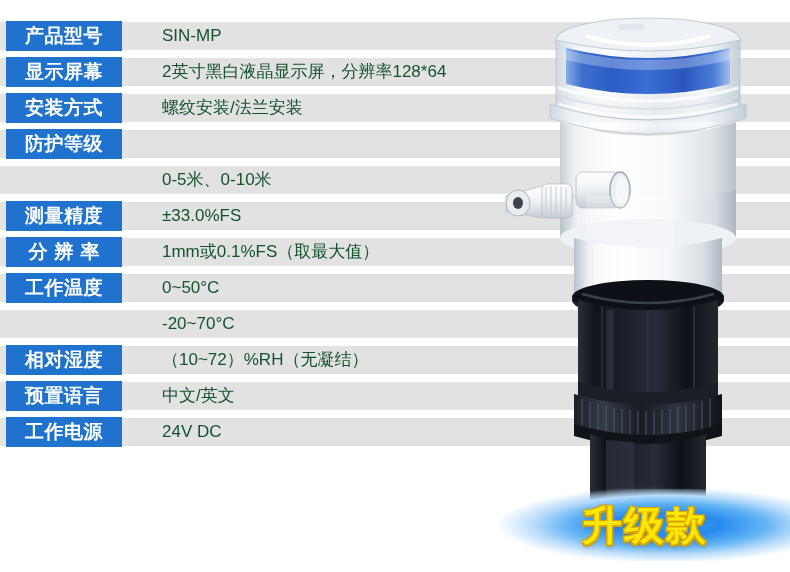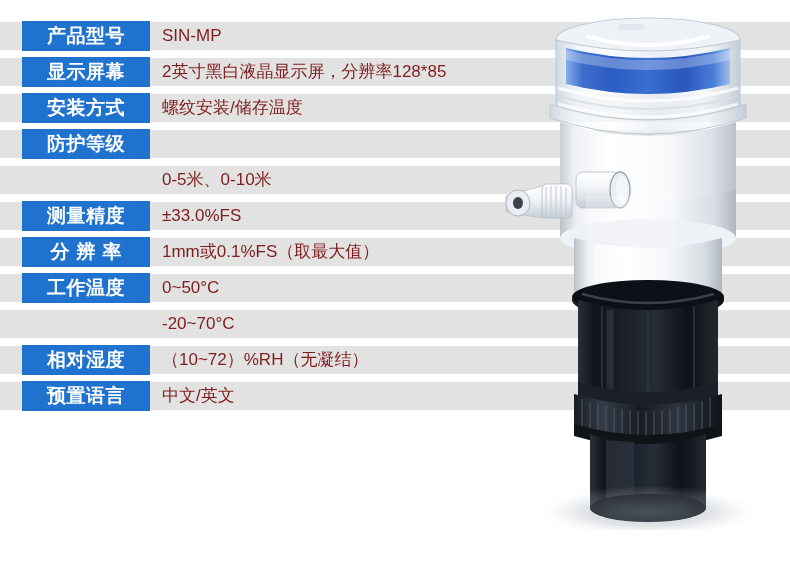--- a/index.html
+++ b/index.html
@@ -33,23 +33,23 @@
     position: relative;
     height: 28px;
     margin-bottom: 8px;
     background: #e2e2e2;
     padding-left: 12px;
     box-sizing: border-box;
   }
 
   .spec-label {
     position: absolute;
-    left: 22px;
+    left: 6px;
     top: -1px;
-    width: 128px;
+    width: 116px;
     height: 30px;
     background: #1f73ce;
     color: #ffffff;
     font-size: 19px;
     font-weight: bold;
     line-height: 30px;
     text-align: center;
     letter-spacing: 0.5px;
     white-space: nowrap;
     box-sizing: border-box;
@@ -59,21 +59,21 @@
     text-indent: 7px;
   }
 
   .spec-value {
     position: absolute;
     left: 162px;
     top: 0;
     height: 28px;
     line-height: 28px;
     font-size: 17px;
-    color: #7f1d1d;
+    color: #14532d;
     white-space: nowrap;
   }
 
   
   #product-photo {
     position: absolute;
     left: 498px;
     top: 0px;
     width: 292px;
     height: 530px;
@@ -132,25 +132,25 @@
 
 <div id="page">
 
   <div id="spec-table">
       <div class="spec-row">
         <div class="spec-label">产品型号</div>
         <div class="spec-value">SIN-MP</div>
       </div>
       <div class="spec-row">
         <div class="spec-label">显示屏幕</div>
-        <div class="spec-value">2英寸黑白液晶显示屏，分辨率128*85</div>
+        <div class="spec-value">2英寸黑白液晶显示屏，分辨率128*64</div>
       </div>
       <div class="spec-row">
         <div class="spec-label">安装方式</div>
-        <div class="spec-value">螺纹安装/储存温度</div>
+        <div class="spec-value">螺纹安装/法兰安装</div>
       </div>
       <div class="spec-row">
         <div class="spec-label">防护等级</div>
       </div>
       <div class="spec-row">
         <div class="spec-value">0-5米、0-10米</div>
       </div>
       <div class="spec-row">
         <div class="spec-label">测量精度</div>
         <div class="spec-value">±33.0%FS</div>
@@ -166,20 +166,24 @@
       <div class="spec-row">
         <div class="spec-value">-20~70°C</div>
       </div>
       <div class="spec-row">
         <div class="spec-label">相对湿度</div>
         <div class="spec-value">（10~72）%RH（无凝结）</div>
       </div>
       <div class="spec-row">
         <div class="spec-label">预置语言</div>
         <div class="spec-value">中文/英文</div>
+      </div>
+      <div class="spec-row">
+        <div class="spec-label">工作电源</div>
+        <div class="spec-value">24V DC</div>
       </div>
     </div>
 
   <div id="product-photo">
     <svg width="292" height="530" viewBox="0 0 292 530" xmlns="http://www.w3.org/2000/svg">
       <defs>
         <linearGradient id="whiteBody" x1="0" y1="0" x2="1" y2="0">
           <stop offset="0%" stop-color="#c8ced4"></stop>
           <stop offset="8%" stop-color="#eef1f4"></stop>
           <stop offset="30%" stop-color="#ffffff"></stop>
@@ -320,14 +324,18 @@
       <path d="M76 424 L76 436 Q150 458 224 436 L224 424 Q150 446 76 424 Z" fill="#101419"></path>
 
       <path d="M92 434 L92 508 Q150 524 208 508 L208 434 Q150 454 92 434 Z" fill="url(#blackBody)"></path>
       <path d="M108 440 L108 512 Q126 518 136 516 L136 442 Z" fill="#3b434f" opacity="0.45"></path>
       <ellipse cx="150" cy="508" rx="58" ry="14" fill="#0a0d12"></ellipse>
 
       <ellipse cx="150" cy="512" rx="120" ry="26" fill="url(#shadowEll)"></ellipse>
     </svg>
   </div>
 
+  <div id="upgrade-badge">
+    <div class="glow"></div>
+    <div class="badge-text">升级款</div>
+  </div>
 
 </div>
 
 </body></html>

